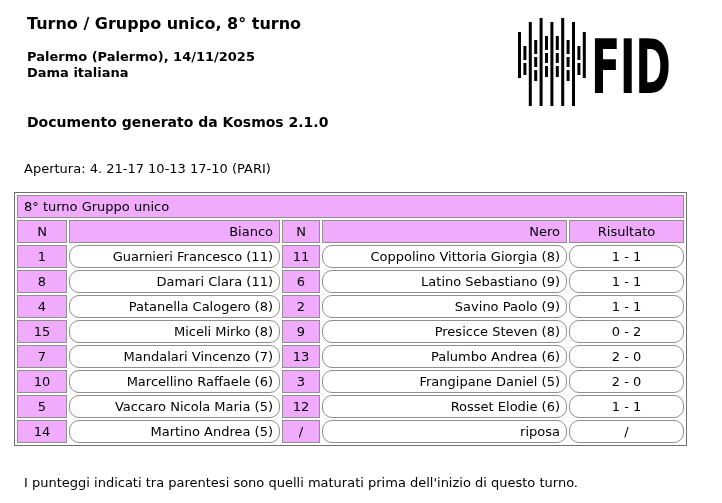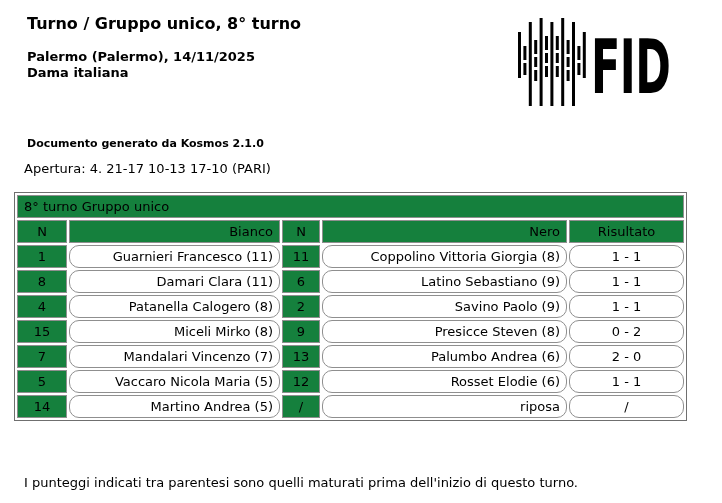--- a/index.html
+++ b/index.html
@@ -23,24 +23,23 @@
     position: absolute;
     left: 27px; top: 49px;
     font-size: 13px;
     font-weight: bold;
     line-height: 16px;
     white-space: nowrap;
   }
   .gen-note {
     position: absolute;
     left: 27px; top: 114px;
-    font-size: 11px;
-    font-weight: bold;
-    white-space: nowrap;
-    margin-top: 23px;
+    font-size: 14px;
+    font-weight: bold;
+    white-space: nowrap;
   }
   .apertura {
     position: absolute;
     left: 24px; top: 161px;
     font-size: 13px;
     white-space: nowrap;
     text-align: center;
   }
   .logo {
     position: absolute;
@@ -72,21 +71,21 @@
     font-size: 13px;
   }
   table.pairings td, table.pairings th {
     border: 1px solid #8f8f8f;
     padding: 2px 6px;
     line-height: 17px;
     overflow: hidden;
     white-space: nowrap;
     font-weight: normal;
   }
-  .cell-gray { background: #15803d; }
+  .cell-gray { background: #f0abfc; }
   .cell-white { background: #ffffff; border-radius: 10px; }
   .title-row td {
     font-weight: bold;
     text-align: left;
   }
   .col-num, .col-result { text-align: center; }
   .col-name { text-align: right; margin-left: 48px; }
   .footer-note {
     position: absolute;
     left: 24px; top: 475px;
@@ -187,20 +186,27 @@
       <td class="cell-white col-result">0 - 2</td>
     </tr>
     <tr>
       <td class="cell-gray col-num">7</td>
       <td class="cell-white col-name">Mandalari Vincenzo (7)</td>
       <td class="cell-gray col-num">13</td>
       <td class="cell-white col-name">Palumbo Andrea (6)</td>
       <td class="cell-white col-result">2 - 0</td>
     </tr>
     <tr>
+      <td class="cell-gray col-num">10</td>
+      <td class="cell-white col-name">Marcellino Raffaele (6)</td>
+      <td class="cell-gray col-num">3</td>
+      <td class="cell-white col-name">Frangipane Daniel (5)</td>
+      <td class="cell-white col-result">2 - 0</td>
+    </tr>
+    <tr>
       <td class="cell-gray col-num">5</td>
       <td class="cell-white col-name">Vaccaro Nicola Maria (5)</td>
       <td class="cell-gray col-num">12</td>
       <td class="cell-white col-name">Rosset Elodie (6)</td>
       <td class="cell-white col-result">1 - 1</td>
     </tr>
     <tr>
       <td class="cell-gray col-num">14</td>
       <td class="cell-white col-name">Martino Andrea (5)</td>
       <td class="cell-gray col-num">/</td>

